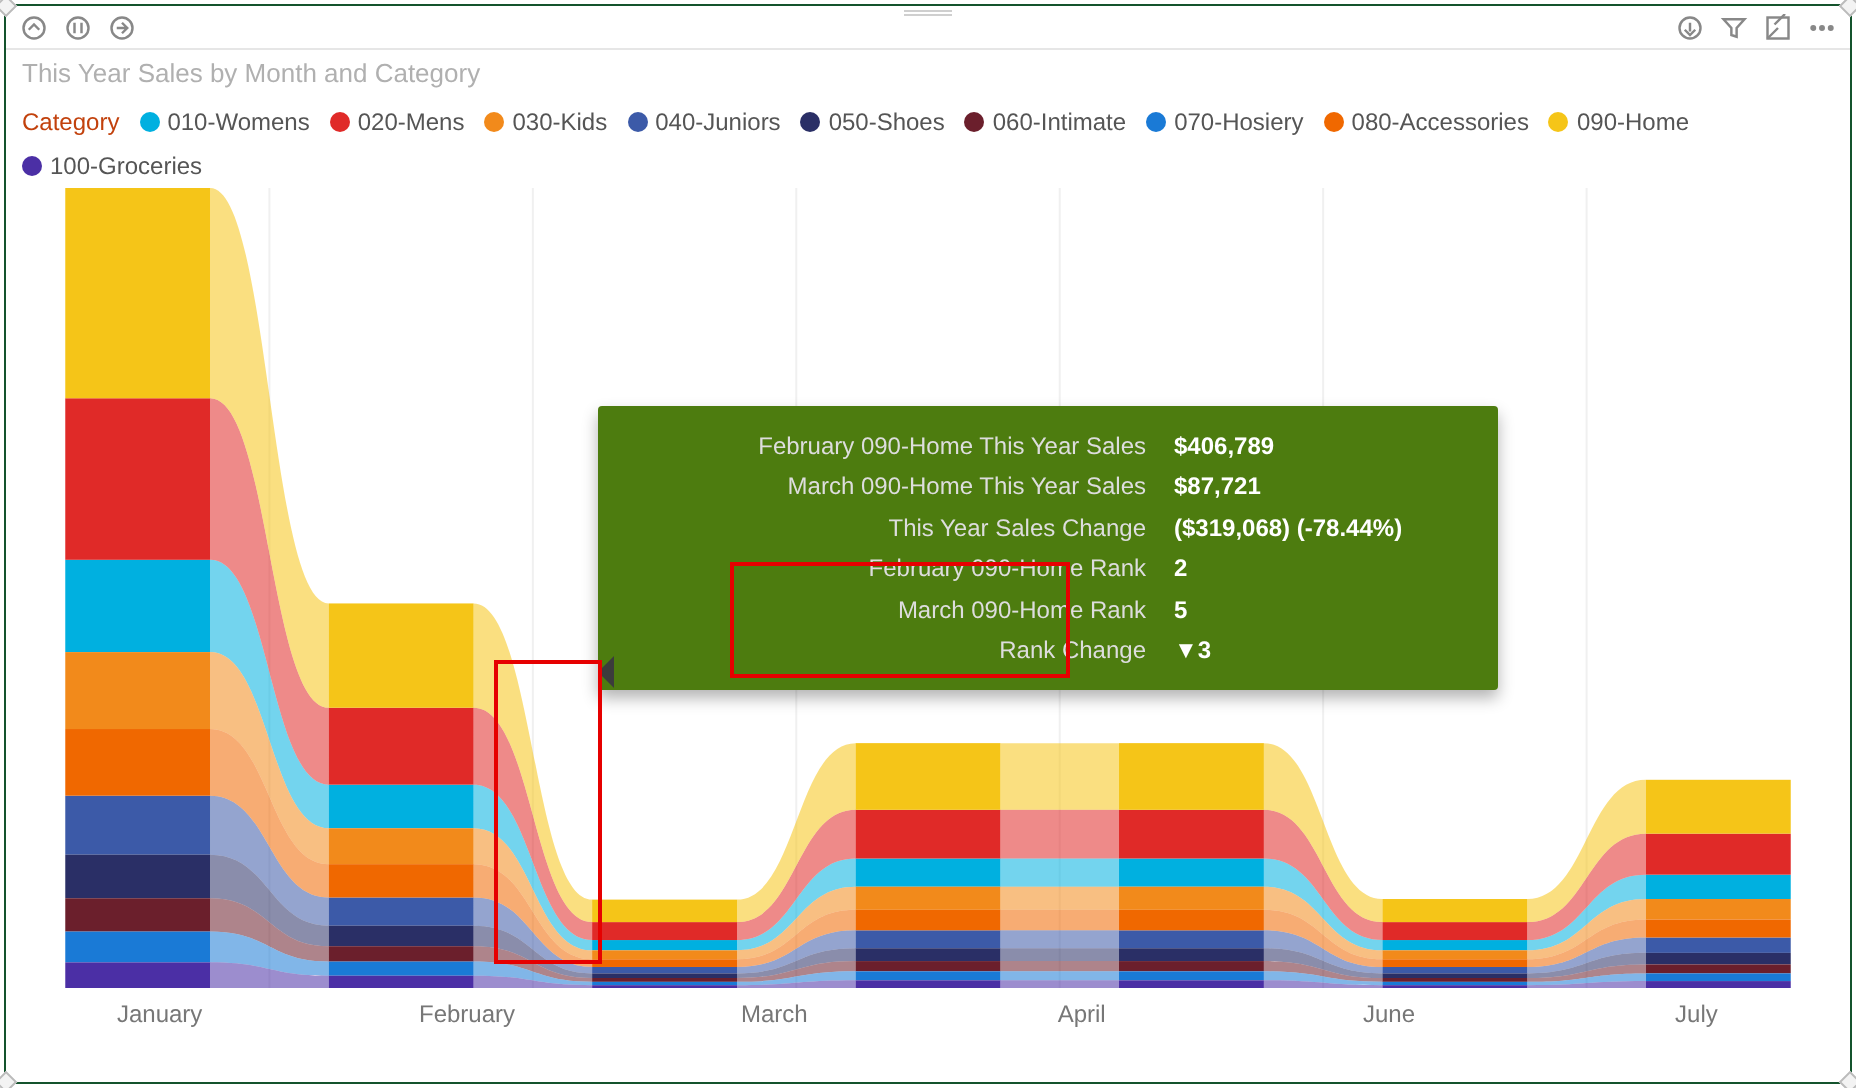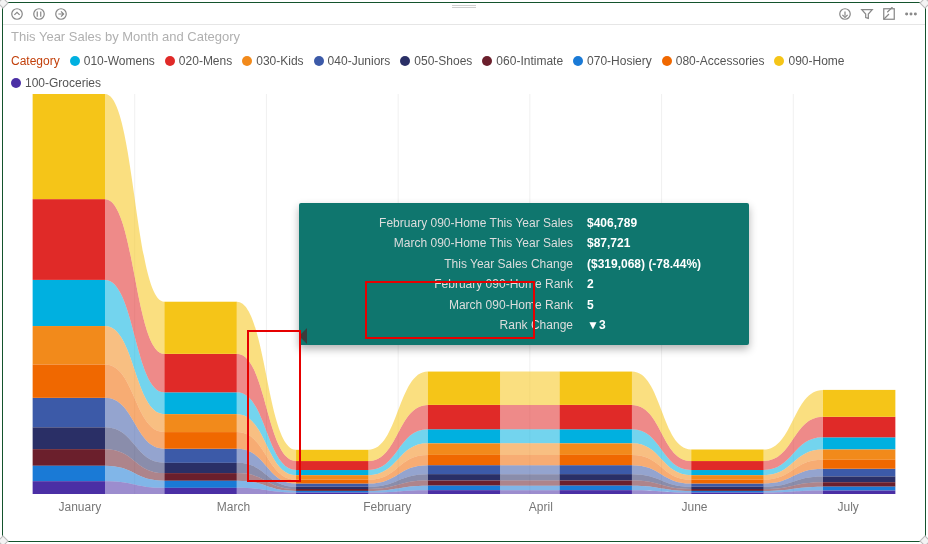--- a/index.html
+++ b/index.html
@@ -101,21 +101,21 @@
     flex: 1;
     text-align: center;
     font-size: 12px;
     color: #777;
   }
   .tooltip {
     position: absolute;
     top: 200px;
     left: 296px;
     width: 450px;
-    background: #0f766e;
+    background: #4d7c0f;
     color: #eee;
     font-size: 12px;
     padding: 10px 12px;
     border-radius: 2px;
     box-shadow: 0 4px 8px rgba(0,0,0,.3);
   }
   .tooltip::before {
     content: "";
     position: absolute;
     left: -8px;
@@ -384,22 +384,22 @@
         <rect x="818.142857142857" y="396.53846153846155" width="72.28571428571429" height="3.461538461538453" fill="#4b2fa5"></rect>
         <path d="M 101.85714285714286 387.17948717948724 C 131.42857142857142 387.17948717948724 131.42857142857142 393.8461538461538 160.99999999999997 393.8461538461538 L 160.99999999999997 399.99999999999994 C 131.42857142857142 399.99999999999994 131.42857142857142 400.00000000000006 101.85714285714286 400.00000000000006 Z" fill="#4b2fa5" fill-opacity="0.55"></path>
         <path d="M 233.28571428571428 393.8461538461538 C 262.85714285714283 393.8461538461538 262.85714285714283 398.58974358974365 292.4285714285714 398.58974358974365 L 292.4285714285714 400.00000000000006 C 262.85714285714283 400.00000000000006 262.85714285714283 399.99999999999994 233.28571428571428 399.99999999999994 Z" fill="#4b2fa5" fill-opacity="0.55"></path>
         <path d="M 364.71428571428567 398.58974358974365 C 394.2857142857142 398.58974358974365 394.2857142857142 396.15384615384613 423.8571428571428 396.15384615384613 L 423.8571428571428 400 C 394.2857142857142 400 394.2857142857142 400.00000000000006 364.71428571428567 400.00000000000006 Z" fill="#4b2fa5" fill-opacity="0.55"></path>
         <path d="M 496.14285714285705 396.15384615384613 C 525.7142857142857 396.15384615384613 525.7142857142857 396.15384615384613 555.2857142857142 396.15384615384613 L 555.2857142857142 400 C 525.7142857142857 400 525.7142857142857 400 496.14285714285705 400 Z" fill="#4b2fa5" fill-opacity="0.55"></path>
         <path d="M 627.5714285714286 396.15384615384613 C 657.1428571428571 396.15384615384613 657.1428571428571 398.58974358974365 686.7142857142857 398.58974358974365 L 686.7142857142857 400.00000000000006 C 657.1428571428571 400.00000000000006 657.1428571428571 400 627.5714285714286 400 Z" fill="#4b2fa5" fill-opacity="0.55"></path>
         <path d="M 759 398.58974358974365 C 788.5714285714284 398.58974358974365 788.5714285714284 396.53846153846155 818.142857142857 396.53846153846155 L 818.142857142857 400 C 788.5714285714284 400 788.5714285714284 400.00000000000006 759 400.00000000000006 Z" fill="#4b2fa5" fill-opacity="0.55"></path>
       </svg>
     <div class="xaxis">
         <span>January</span>
+        <span>February</span>
         <span>March</span>
-        <span>February</span>
         <span>April</span>
         <span>June</span>
         <span>July</span>
       </div>
   </div>
 
   <div class="tooltip">
       <div class="row">
         <span class="k">February 090-Home This Year Sales</span>
         <span class="v">$406,789</span>

